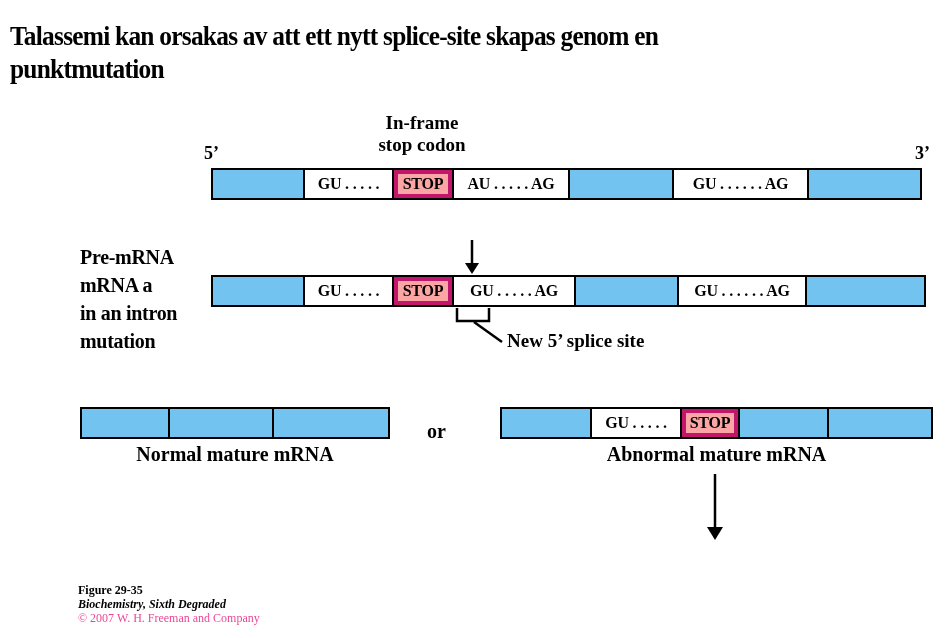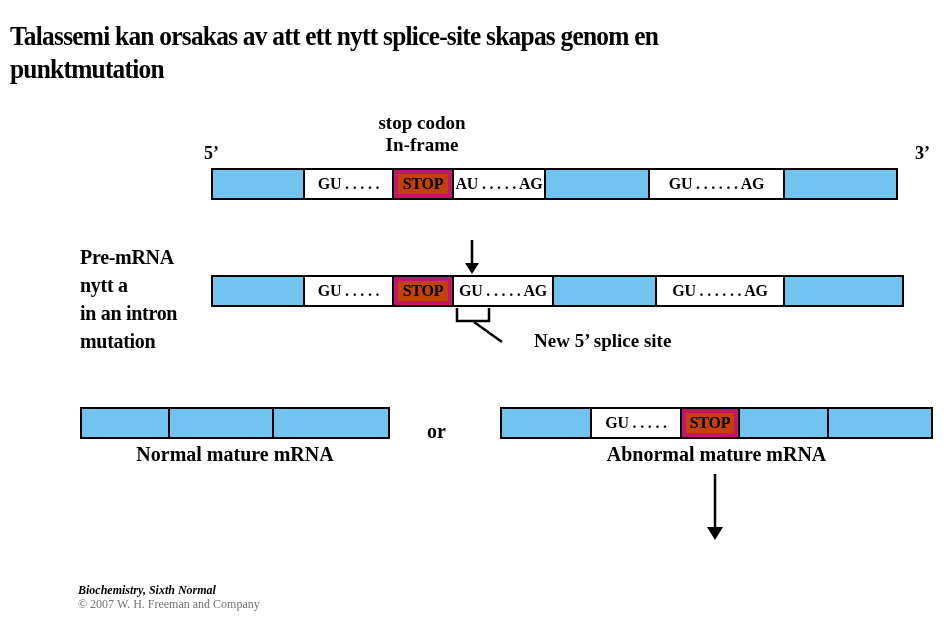--- a/index.html
+++ b/index.html
@@ -40,86 +40,86 @@
     box-sizing:border-box;
     border:2px solid #000;border-right:none;
     display:flex;align-items:center;justify-content:center;
     font-weight:700;font-size:16px;letter-spacing:-0.2px;
     white-space:nowrap;
   }
   .seg:last-child{border-right:2px solid #000;}
   .seg.exon{background:var(--blue);}
   .seg.intron{background:#ffffff;}
   .seg.stop{
-    background:#c2410c;
+    background:#fca5a5;
     box-shadow:inset 0 0 0 4px var(--magenta);
   }
   .centered{text-align:center;}
   .caption{font-size:12px;line-height:14px;}
   .caption .fig{font-weight:700;}
   .caption .book{font-weight:700;font-style:italic;}
-  .caption .copy{font-weight:400;color:#737373;}
+  .caption .copy{font-weight:400;color:#ec4899;}
   svg{display:block;}
 </style>
 </head>
 <body>
 
 <div class="canvas">
 
   <div class="abs title">
     <div>Talassemi kan orsakas av att ett nytt splice-site skapas genom en</div>
     <div>punktmutation</div>
   </div>
 
   <div class="abs annot centered" style="left:340px;top:112px;width:164px;">
+    <div>In-frame</div>
     <div>stop codon</div>
-    <div>In-frame</div>
   </div>
 
   <div class="abs prime" style="left:204px;top:143px;">5’</div>
   <div class="abs prime" style="left:915px;top:143px;">3’</div>
 
 
   <div class="abs bar" style="left:211px;top:168px;">
       <div class="seg exon" style="width: 92px;"></div>
       <div class="seg intron" style="width: 89px;">GU . . . . .</div>
       <div class="seg stop" style="width: 60px;">STOP</div>
-      <div class="seg intron" style="width: 92px;">AU . . . . . AG</div>
+      <div class="seg intron" style="width: 116px;">AU . . . . . AG</div>
       <div class="seg exon" style="width: 104px;"></div>
       <div class="seg intron" style="width: 135px;">GU . . . . . . AG</div>
       <div class="seg exon" style="width: 115px;"></div>
     </div>
 
   <div class="abs rowlabel" style="left:80px;top:243px;">
     <div>Pre-mRNA</div>
-    <div>nytt a</div>
+    <div>mRNA a</div>
     <div>in an intron</div>
     <div>mutation</div>
   </div>
 
   <svg class="abs" style="left:460px;top:240px;" width="24" height="36" viewBox="0 0 24 36">
     <line x1="12" y1="0" x2="12" y2="25" stroke="#000" stroke-width="2.5"></line>
     <polygon points="5,23 19,23 12,34" fill="#000"></polygon>
   </svg>
 
   <div class="abs bar" style="left:211px;top:275px;">
       <div class="seg exon" style="width: 92px;"></div>
       <div class="seg intron" style="width: 89px;">GU . . . . .</div>
       <div class="seg stop" style="width: 60px;">STOP</div>
-      <div class="seg intron" style="width: 100px;">GU . . . . . AG</div>
+      <div class="seg intron" style="width: 122px;">GU . . . . . AG</div>
       <div class="seg exon" style="width: 103px;"></div>
       <div class="seg intron" style="width: 128px;">GU . . . . . . AG</div>
       <div class="seg exon" style="width: 121px;"></div>
     </div>
 
   <svg class="abs" style="left:453px;top:306px;" width="70" height="42" viewBox="0 0 70 42">
     <path d="M4,2 L4,15 L36,15 L36,2" fill="none" stroke="#000" stroke-width="2.5"></path>
     <line x1="21" y1="16" x2="49" y2="36" stroke="#000" stroke-width="2.5"></line>
   </svg>
-  <div class="abs annot" style="left:534px;top:330px;">New 5’ splice site</div>
+  <div class="abs annot" style="left:507px;top:330px;">New 5’ splice site</div>
 
   <div class="abs bar" style="left:80px;top:407px;">
       <div class="seg exon" style="width: 88px;"></div>
       <div class="seg exon" style="width: 104px;"></div>
       <div class="seg exon" style="width: 118px;"></div>
     </div>
   <div class="abs annot" style="left:427px;top:420px;font-size:20px;">or</div>
   <div class="abs bar" style="left:500px;top:407px;">
       <div class="seg exon" style="width: 90px;"></div>
       <div class="seg intron" style="width: 90px;">GU . . . . .</div>
@@ -130,17 +130,18 @@
 
   <div class="abs annot centered" style="left:500px;top:443px;width:433px;font-size:20px;">Abnormal mature mRNA</div>
   <div class="abs annot centered" style="left:80px;top:443px;width:310px;font-size:20px;">Normal mature mRNA</div>
 
   <svg class="abs" style="left:703px;top:474px;" width="24" height="68" viewBox="0 0 24 68">
     <line x1="12" y1="0" x2="12" y2="55" stroke="#000" stroke-width="2.5"></line>
     <polygon points="4,53 20,53 12,66" fill="#000"></polygon>
   </svg>
 
   <div class="abs caption" style="left:78px;top:583px;">
-    <div class="book">Biochemistry, Sixth Normal</div>
+    <div class="fig">Figure 29-35</div>
+    <div class="book">Biochemistry, Sixth Degraded</div>
     <div class="copy">© 2007 W. H. Freeman and Company</div>
   </div>
 
 </div>
 
 </body></html>

